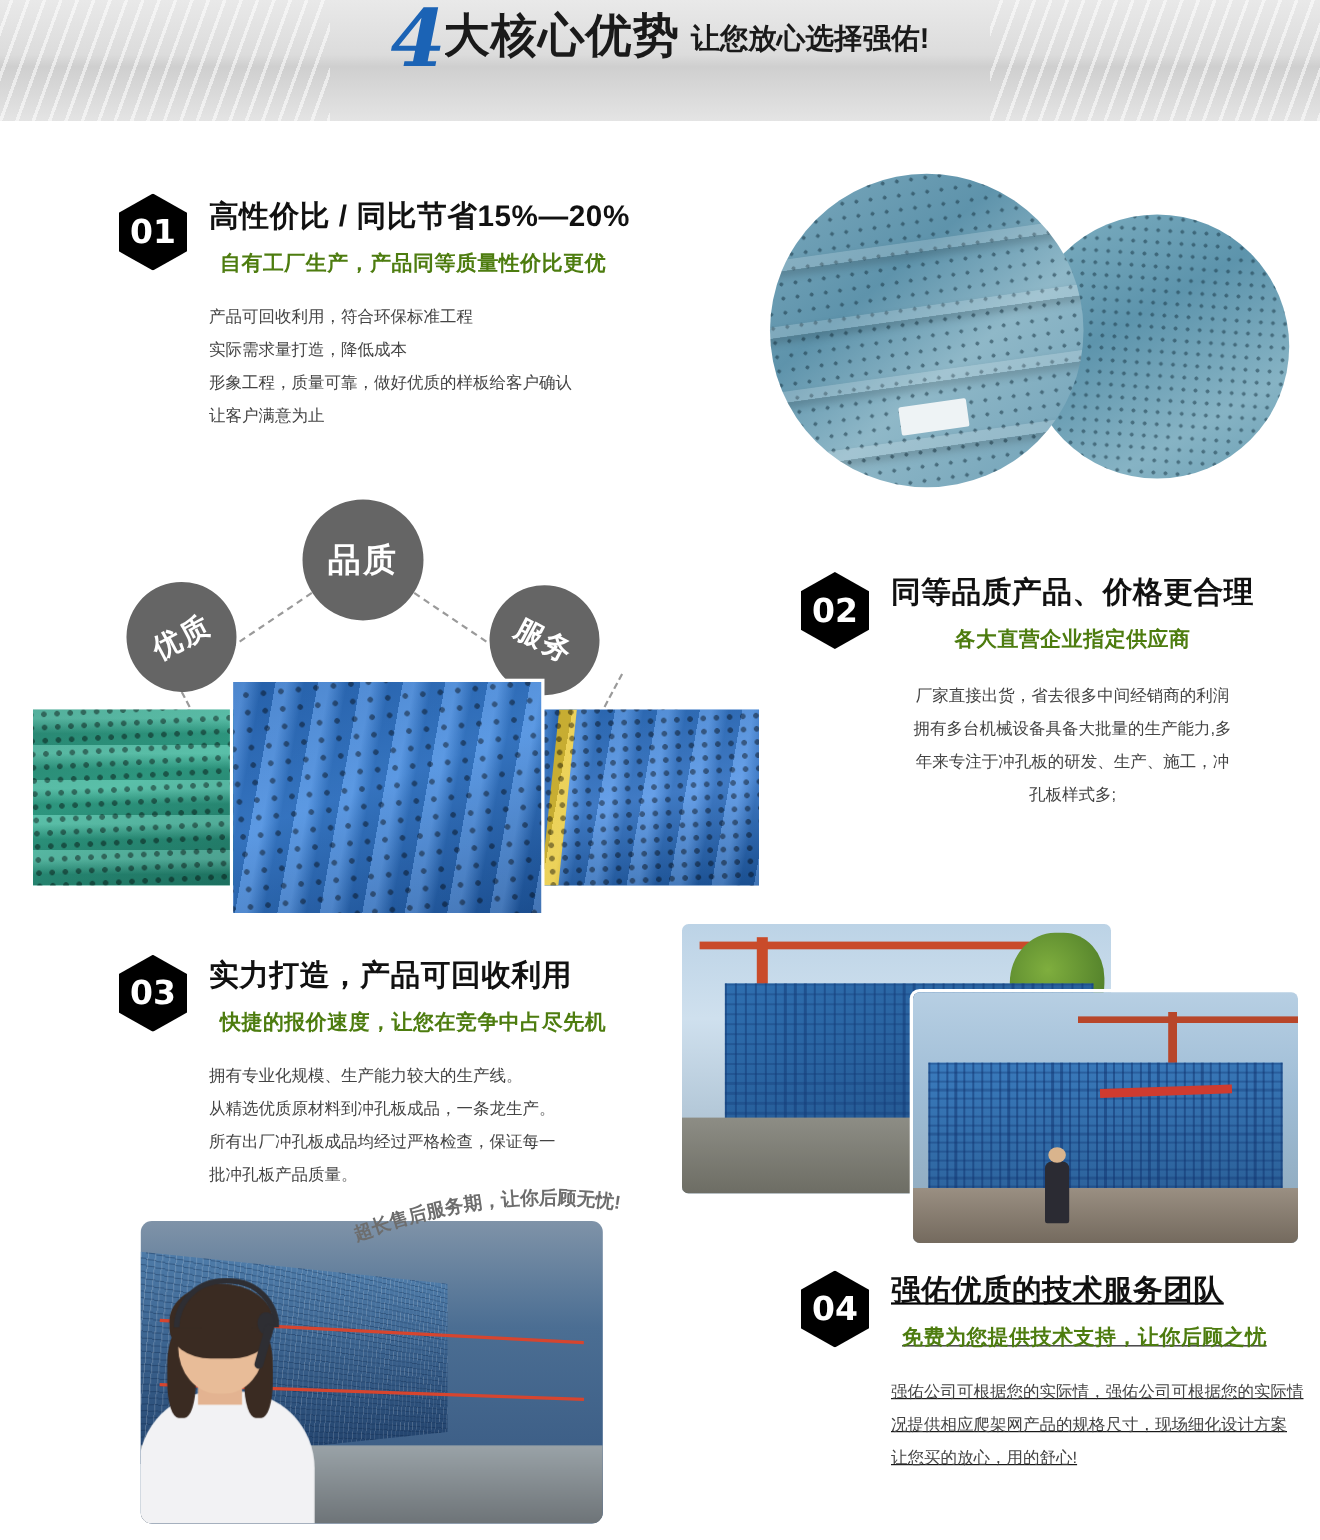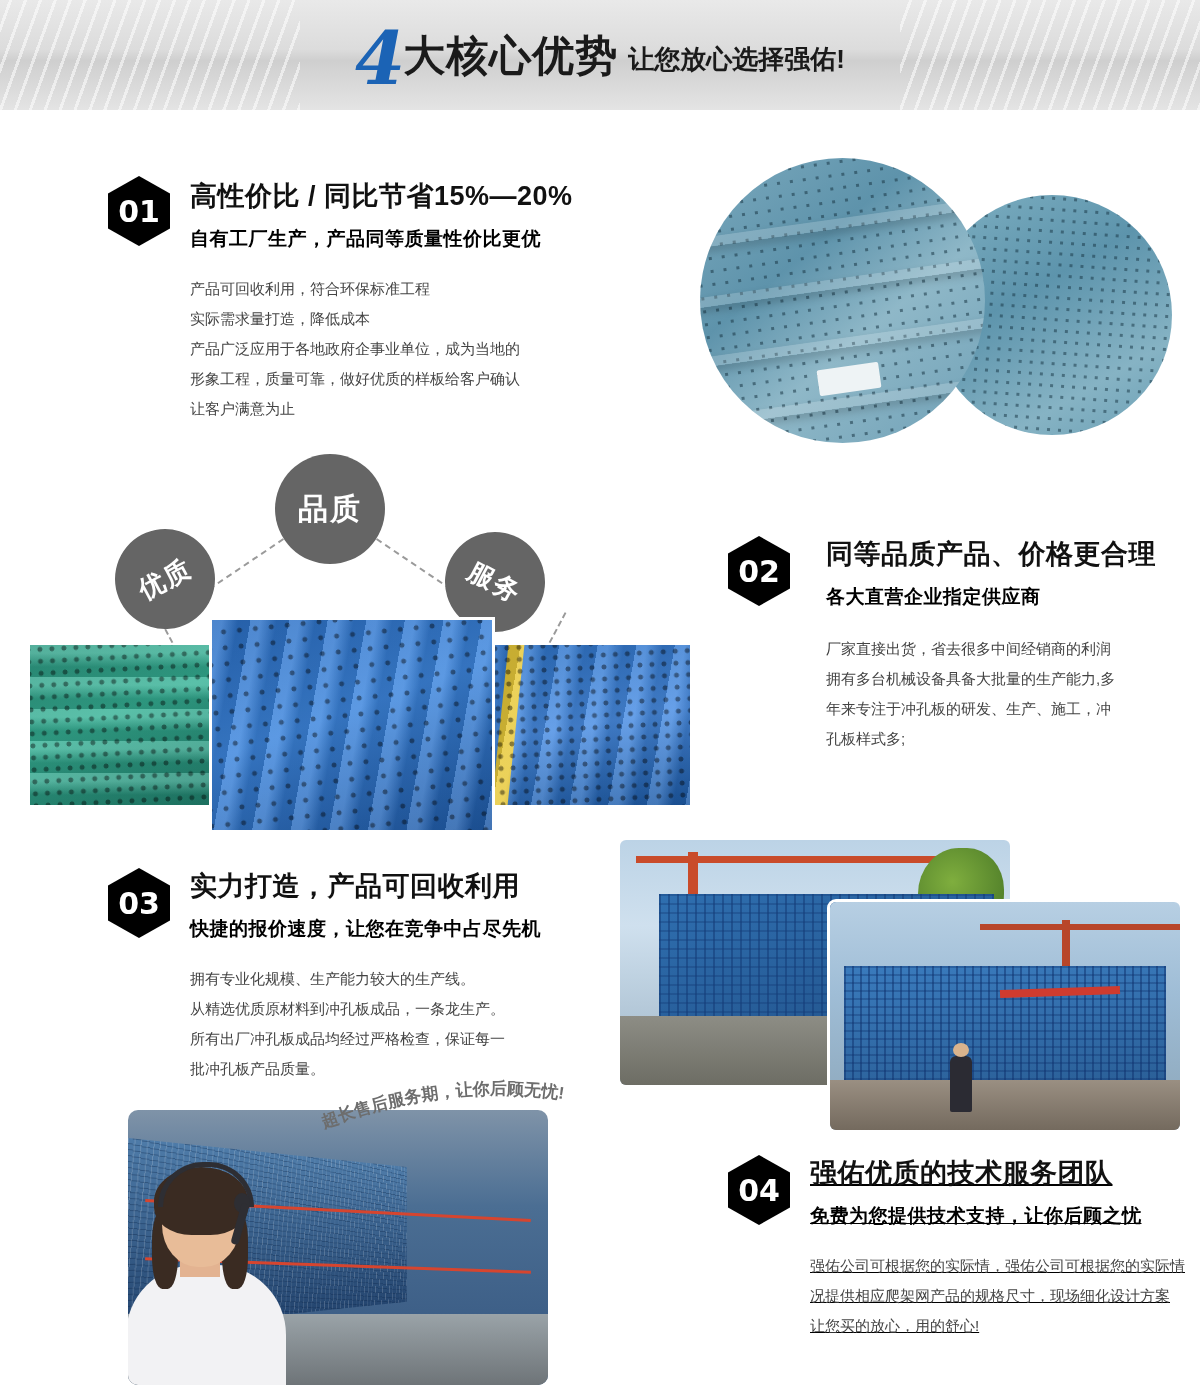--- a/index.html
+++ b/index.html
@@ -34,21 +34,21 @@
       rgba(255,255,255,0.55) 3px,
       rgba(255,255,255,0) 3px,
       rgba(255,255,255,0) 14px
     );
   }
   .header .stripe-left { left: 0; }
   .header .stripe-right { right: 0; }
 
   .header-title {
     position: absolute;
-    top: 28px;
+    top: 4px;
     left: 0;
     width: 1200px;
     text-align: center;
     white-space: nowrap;
   }
   .big-four {
     font-family: "DejaVu Serif", serif;
     font-size: 72px;
     font-weight: bold;
     font-style: italic;
@@ -112,22 +112,22 @@
   .h-title {
     font-size: 27px;
     font-weight: bold;
     color: #111;
     letter-spacing: 0.5px;
     margin: 0 0 12px 0;
   }
   .h-sub {
     font-size: 19px;
     font-weight: bold;
-    color: #000000;
-    margin: 0;
+    color: #4d7c0f;
+    margin: 10px;
     letter-spacing: 0.5px;
   }
   .body-text {
     font-size: 15px;
     color: #444;
     line-height: 30px;
     margin: 0;
   }
   .body-text div { white-space: nowrap; }
 
@@ -298,24 +298,25 @@
     position: absolute;
     left: 18px; top: 0; width: 16px; height: 100%;
     background: #e8c93a;
     transform: skewX(-6deg);
   }
 
   
   .sec02 {
     position: absolute;
     left: 728px;
-    top: 536px;
+    top: 520px;
     width: 440px;
     display: flex;
-    gap: 36px;
+    gap: 20px;
+    text-align: center;
   }
   .sec02 .body-text { margin-top: 24px; }
 
   
   .sec03 {
     position: absolute;
     left: 108px;
     top: 868px;
     width: 560px;
     display: flex;
@@ -575,21 +576,20 @@
 </div>
 
 <div class="sec01">
   <div class="badge">01</div>
   <div class="texts">
     <div class="h-title">高性价比 / 同比节省15%—20%</div>
     <div class="h-sub">自有工厂生产，产品同等质量性价比更优</div>
     <div class="body-text">
       <div>产品可回收利用，符合环保标准工程</div>
       <div>实际需求量打造，降低成本</div>
-      <div>产品广泛应用于各地政府企事业单位，成为当地的</div>
       <div>形象工程，质量可靠，做好优质的样板给客户确认</div>
       <div>让客户满意为止</div>
     </div>
   </div>
 </div>
 
 <div class="circles">
   <div class="circ circ-b">
     <div class="perf b"></div>
   </div>

